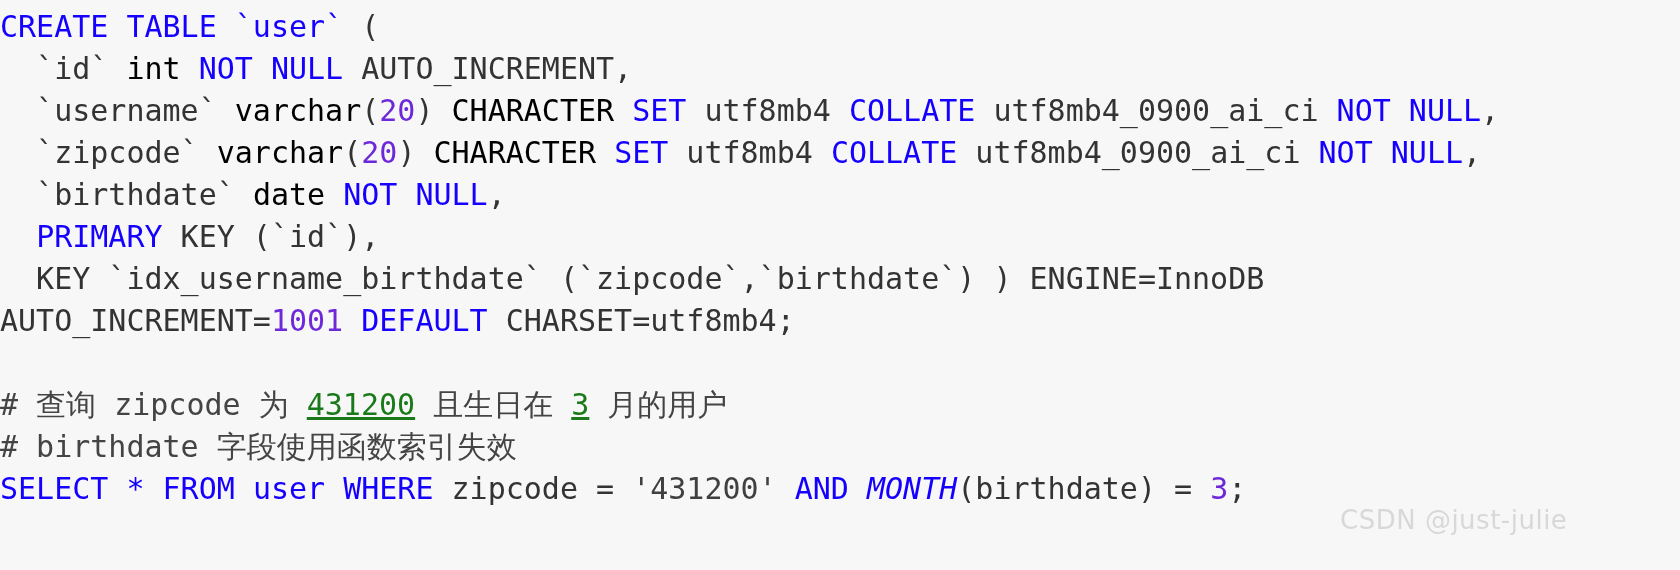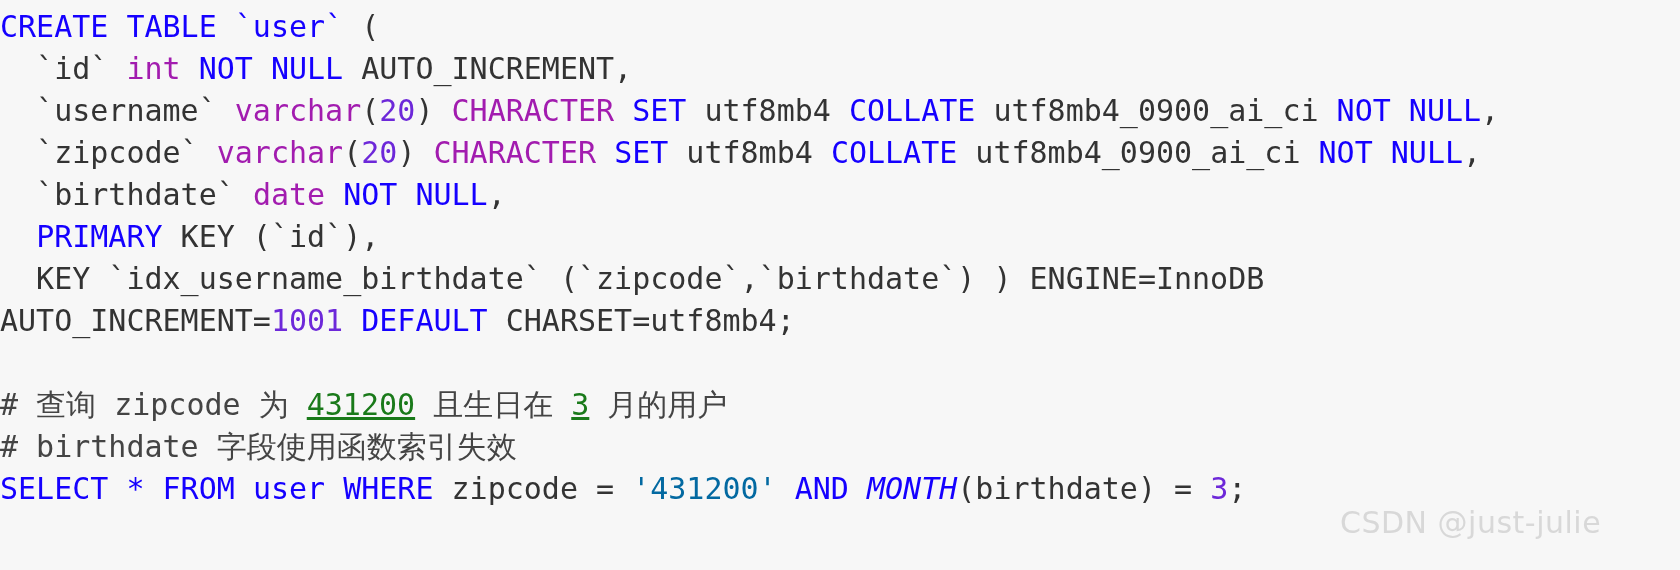--- a/index.html
+++ b/index.html
@@ -30,34 +30,34 @@
   }
   .line {
     white-space: pre;
     height: 42px;
     overflow: visible;
   }
   .line.blank { height: 42px; }
 
   
   .kw   { color: #1500ff; }        
-  .typ  { color: #a21caf; }        
+  .typ  { color: #000000; }        
   .num  { color: #6d28d9; }        
-  .str  { color: #0369a1; }        
+  .str  { color: #404040; }        
   .id   { color: #333333; }        
   .cmt  { color: #444444; }        
   .cmtnum { color: #1a7a1a; text-decoration: underline; }      
   .fn   { color: #1500ff; font-style: italic; }        
 
   .watermark {
     position: absolute;
     left: 1340px;
     top: 505px;
     font-family: "DejaVu Sans", "Liberation Sans", sans-serif;
-    font-size: 30px;
+    font-size: 26px;
     color: #d8d8d8;
     letter-spacing: 0.5px;
     user-select: none;
   }
 </style>
 </head>
 <body>
 
 <div id="screenshot">
 

